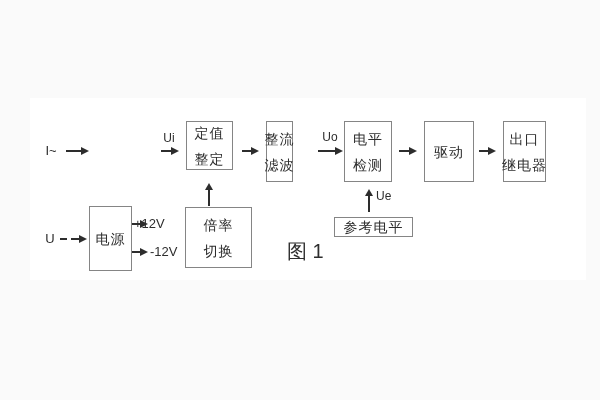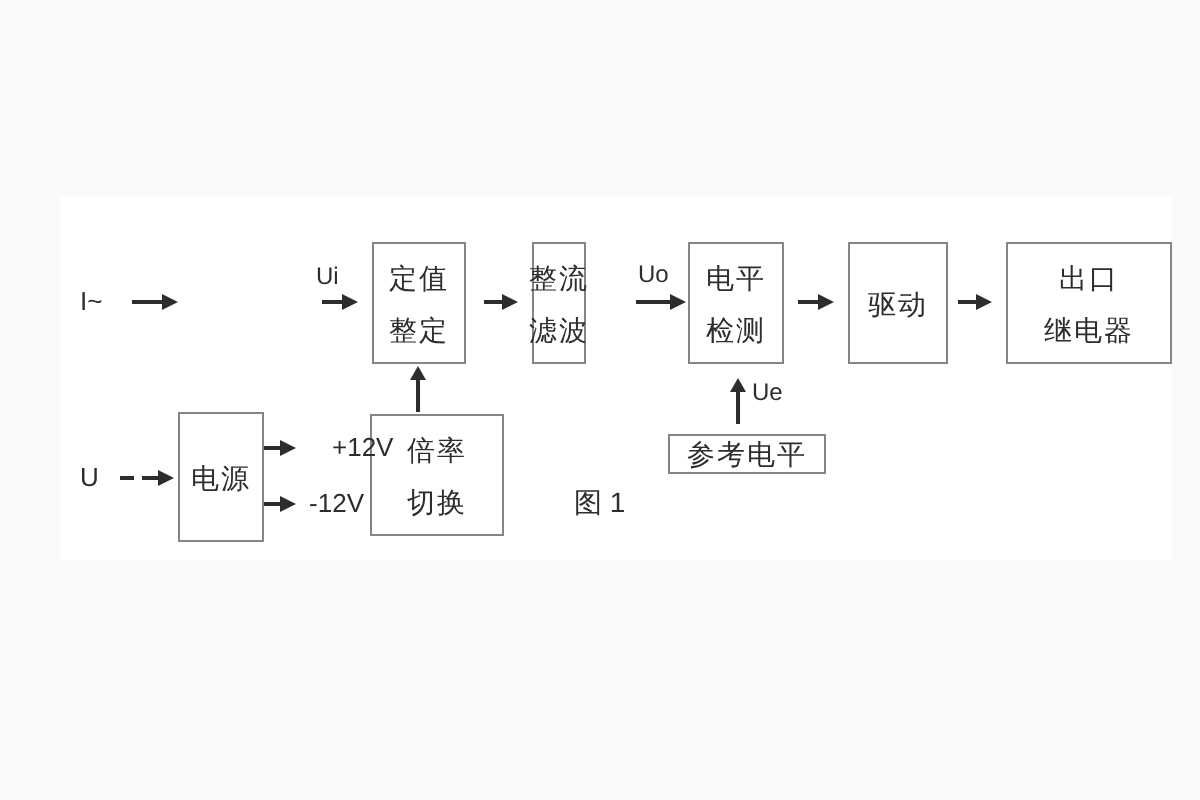--- a/index.html
+++ b/index.html
@@ -13,21 +13,21 @@
   .panel{position:absolute;left:30px;top:98px;width:556px;height:182px;background:#ffffff;}
   .box{
     position:absolute;box-sizing:border-box;
     border:1px solid #858585;background:#ffffff;
     display:flex;flex-direction:column;align-items:center;justify-content:center;
     font-size:14px;color:#2d2d2d;letter-spacing:1px;
   }
   .box span{line-height:26px;white-space:nowrap;}
   .lbl{
     position:absolute;color:#2d2d2d;font-size:13px;line-height:14px;
-    text-align:left;white-space:nowrap;
+    text-align:center;white-space:nowrap;
   }
   .sig{font-size:12px;}
   
   .ha{position:absolute;height:1.5px;background:#2d2d2d;}
   .ha::after{
     content:'';position:absolute;right:-8px;top:-3.3px;width:0;height:0;
     border-left:8px solid #2d2d2d;border-top:4px solid transparent;border-bottom:4px solid transparent;
   }
   
   .va{position:absolute;width:1.5px;background:#2d2d2d;}
@@ -36,36 +36,36 @@
     border-bottom:7px solid #2d2d2d;border-left:4px solid transparent;border-right:4px solid transparent;
   }
   .dash{position:absolute;height:1.5px;width:7px;background:#2d2d2d;}
 </style>
 </head>
 <body>
 
 <div class="stage">
   <div class="panel"></div>
 
-  <div class="box" style="left:186px;top:121px;width:47px;height:61px">
+  <div class="box" style="left:186px;top:121px;width:47px;height:49px">
     <span>定值</span>
     <span>整定</span>
   </div>
   <div class="box" style="left:266px;top:121px;width:27px;height:61px">
     <span>整流</span>
     <span>滤波</span>
   </div>
   <div class="box" style="left:424px;top:121px;width:50px;height:61px">
     <span>驱动</span>
   </div>
   <div class="box" style="left:344px;top:121px;width:48px;height:61px">
     <span>电平</span>
     <span>检测</span>
   </div>
-  <div class="box" style="left:503px;top:121px;width:83px;height:61px">
+  <div class="box" style="left:503px;top:121px;width:43px;height:61px">
     <span>出口</span>
     <span>继电器</span>
   </div>
 
   <div class="box" style="left:89px;top:206px;width:43px;height:65px">
     <span>电源</span>
   </div>
   <div class="box" style="left:185px;top:207px;width:67px;height:61px">
     <span>倍率</span>
     <span>切换</span>
@@ -87,16 +87,16 @@
   <div class="ha" style="left:132px;top:251px;width:8px"></div>
 
   <div class="va" style="left:208px;top:190px;height:16px"></div>
   <div class="va" style="left:368px;top:196px;height:16px"></div>
 
   <div class="lbl" style="left:40px;top:144px;width:22px">I~</div>
   <div class="lbl" style="left:40px;top:232px;width:20px">U</div>
   <div class="lbl sig" style="left:158px;top:131px;width:22px">Ui</div>
   <div class="lbl sig" style="left:319px;top:130px;width:22px">Uo</div>
   <div class="lbl sig" style="left:376px;top:189px;width:26px;text-align:left">Ue</div>
-  <div class="lbl" style="left:166px;top:217px;width:32px;text-align:left">+12V</div>
-  <div class="lbl" style="left:150px;top:245px;width:32px;text-align:right">-12V</div>
-  <div class="lbl" style="left:287px;top:244px;width:36px;font-size:14px">图 1</div>
+  <div class="lbl" style="left:134px;top:217px;width:32px;text-align:left">+12V</div>
+  <div class="lbl" style="left:150px;top:245px;width:32px;text-align:left">-12V</div>
+  <div class="lbl" style="left:287px;top:244px;width:36px;font-size:20px">图 1</div>
 </div>
 
 </body></html>

